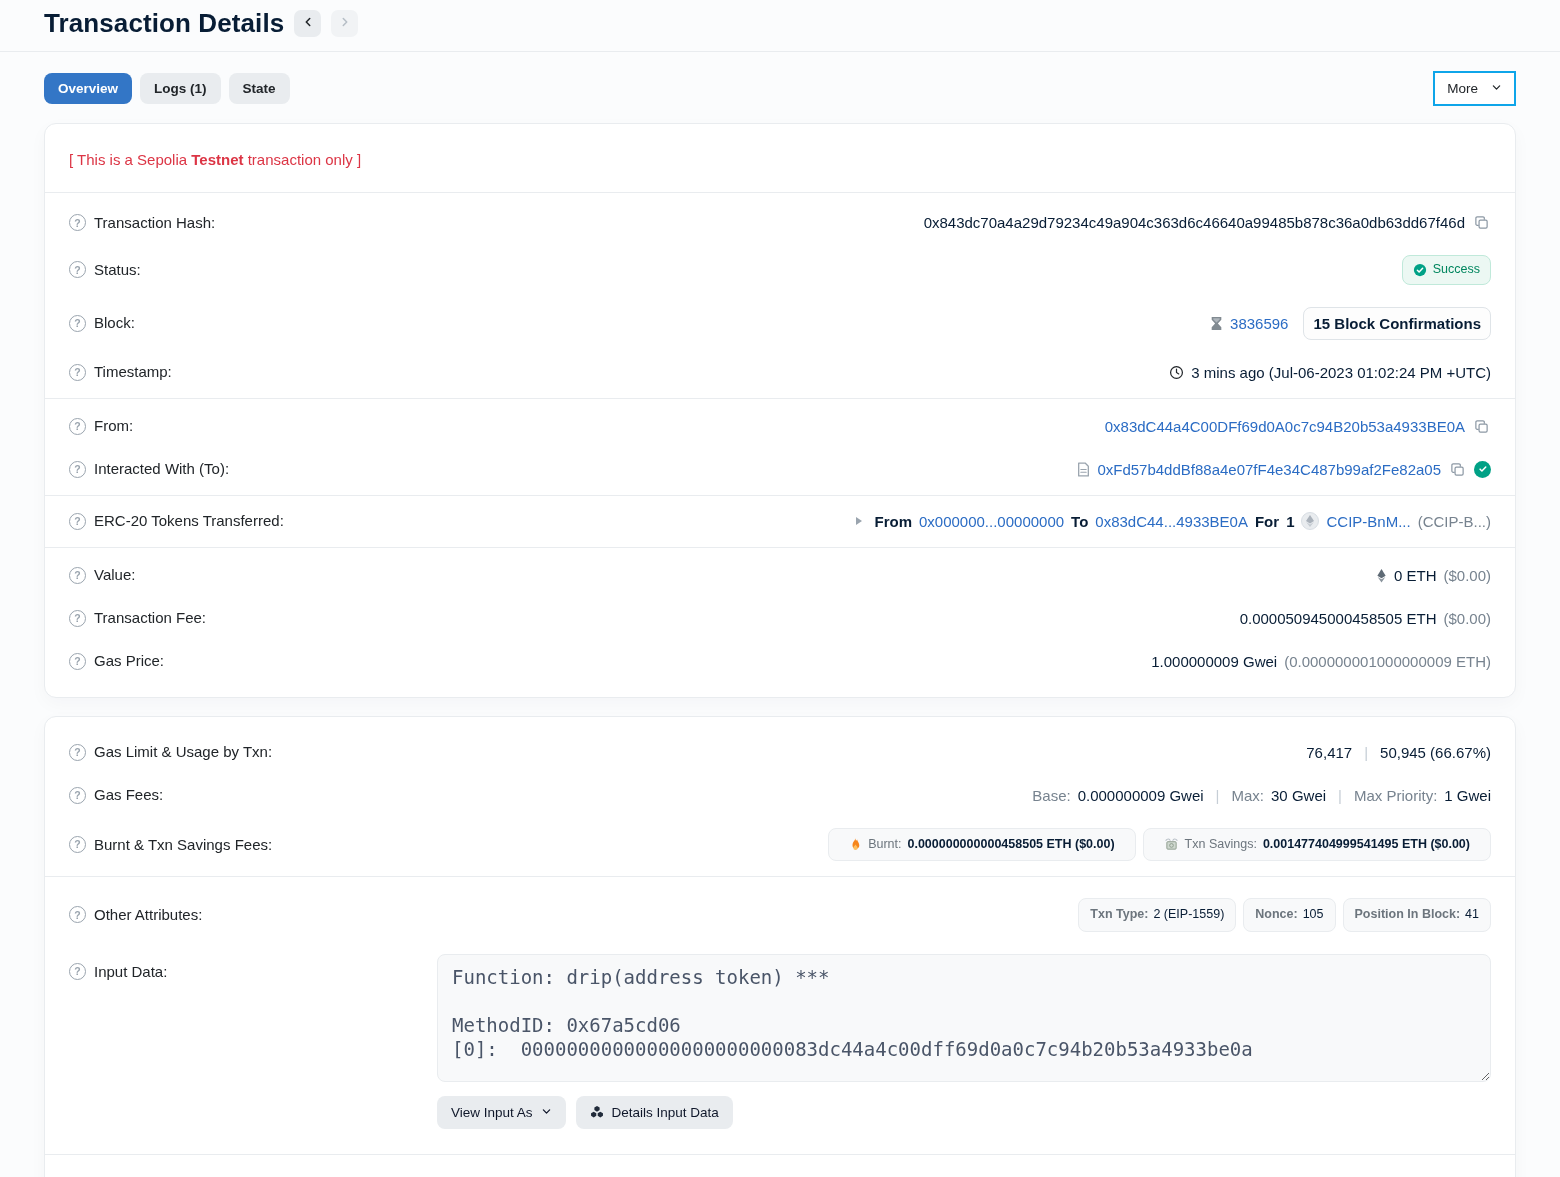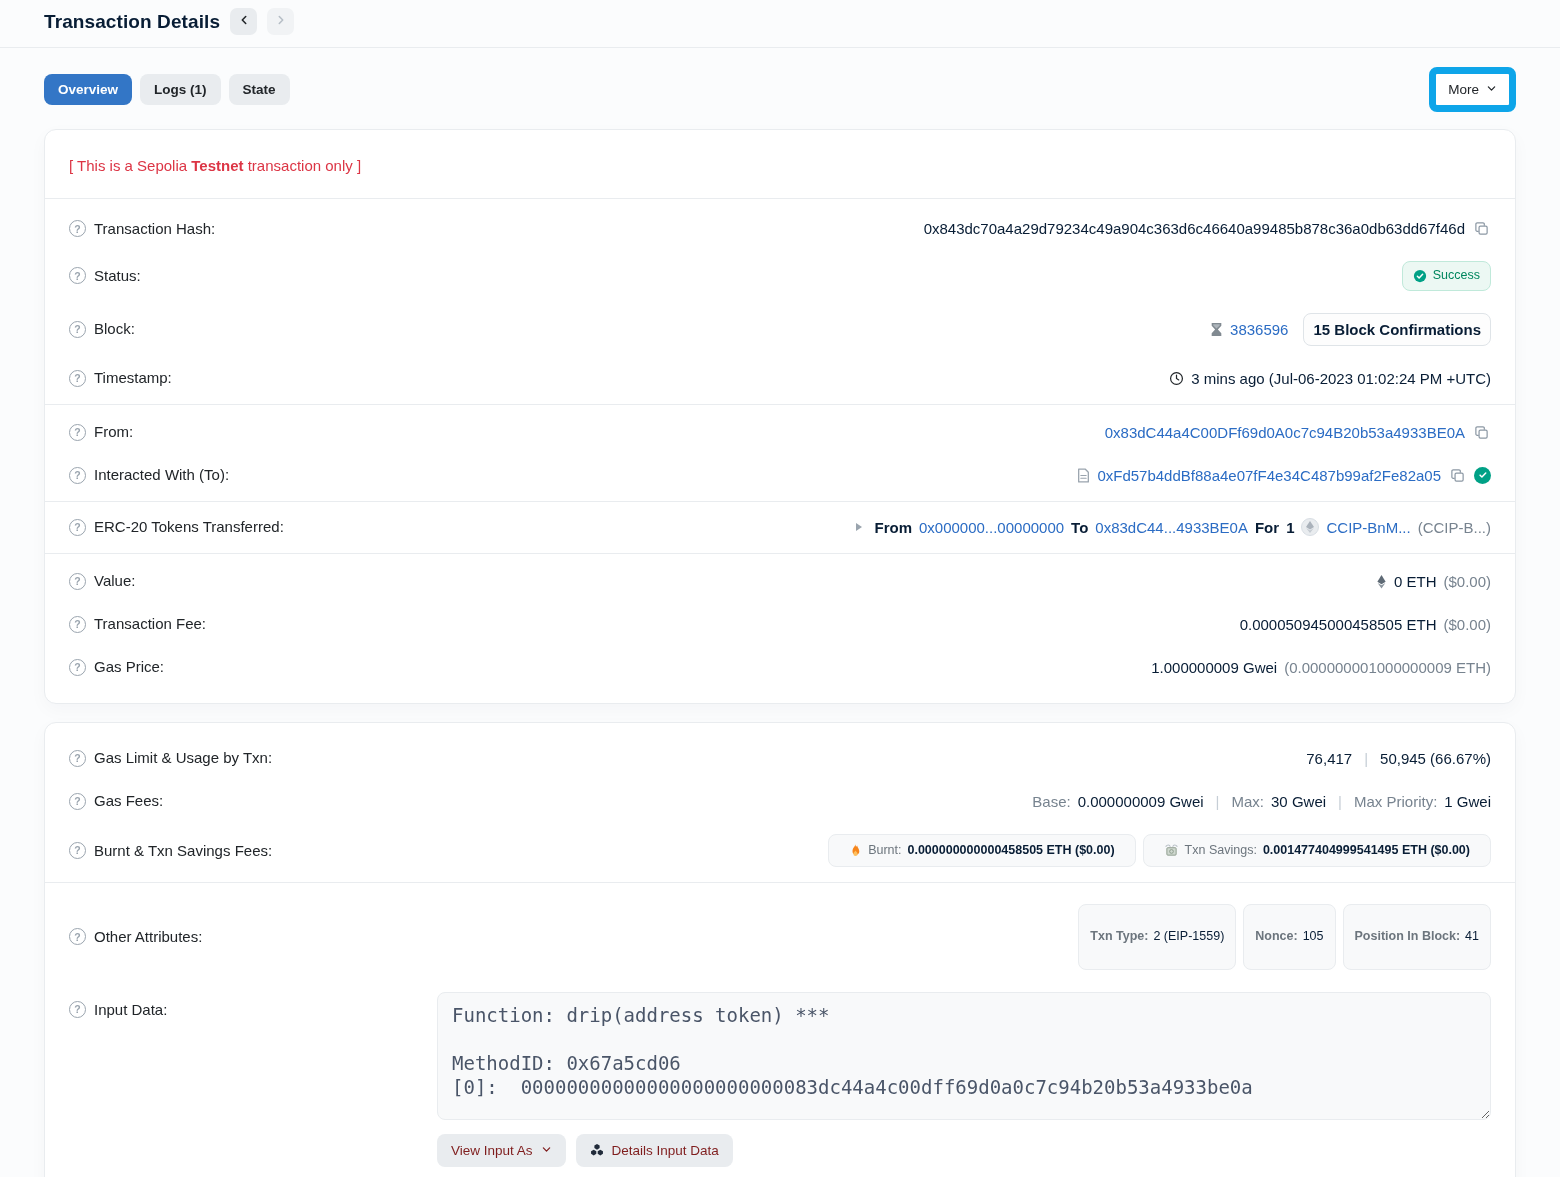--- a/index.html
+++ b/index.html
@@ -17,30 +17,30 @@
   body{
     width:1560px;min-height:1177px;
     background:#fbfcfd;
     font-family:"Liberation Sans",sans-serif;
     font-size:15px;color:var(--text);
     display:flex;flex-direction:column;
   }
   .page{padding:6px 44px 0 44px;flex:1;}
   
   .hdr{display:flex;align-items:center;gap:10px;padding:2px 0 12px 0;}
-  .hdr h1{font-size:19px;margin:0;font-weight:700;letter-spacing:.1px;}
+  .hdr h1{font-size:26px;margin:0;font-weight:700;letter-spacing:.1px;}
   .nav-btn{width:27px;height:27px;border-radius:7px;border:none;display:inline-flex;align-items:center;justify-content:center;cursor:pointer;padding:0;}
   .nav-btn.prev{background:#e9ecef;color:#212529;}
   .nav-btn.next{background:#f1f3f5;color:#b6bec6;}
   .hdr-rule{border-bottom:1px solid var(--border);margin:0 -44px;}
   
   .tabs{display:flex;align-items:center;gap:8px;margin:19px 0 17px 0;}
   .tab{border:none;border-radius:8px;padding:8px 14px;font-size:13.5px;font-weight:600;cursor:pointer;background:#e9ecef;color:#212529;font-family:inherit;}
   .tab.active{background:#3376c6;color:#fff;}
-  .more-btn{margin-left:auto;background:#fff;border:7px solid #0ea5e9;border-radius:8px;padding:8px 12px;font-size:13.5px;color:#212529;display:inline-flex;align-items:center;gap:7px;cursor:pointer;font-family:inherit;}
+  .more-btn{margin-left:auto;background:#fff;border:2px solid #0ea5e9;border-radius:0;padding:8px 12px;font-size:13.5px;color:#212529;display:inline-flex;align-items:center;gap:13px;cursor:pointer;font-family:inherit;}
   
   .card{background:#fff;border:1px solid var(--border);border-radius:12px;padding:6px 24px;margin-bottom:18px;box-shadow:0 6px 18px rgba(33,40,50,.03);}
   .divider{border-top:1px solid #f1f3f5;margin:4px -24px;}
   .divider.strong{border-top:1px solid var(--border);}
   .notice{color:var(--danger);padding:21px 0 20px 0;font-size:15px;}
   .notice b{font-weight:700;}
   .row{display:flex;align-items:center;padding:11px 0;min-height:42px;}
   .row.top{align-items:flex-start;}
   .lbl{width:368px;flex:0 0 368px;display:flex;align-items:center;gap:8px;color:#212529;}
   .lbl .txt{line-height:1.3;}
@@ -49,36 +49,36 @@
   a.lnk{color:var(--link);text-decoration:none;cursor:pointer;}
   .mut{color:var(--muted2);}
   .sep{color:#c6ced6;padding:0 5px;}
   .icon-btn{background:none;border:none;padding:0 2px;cursor:pointer;color:#8c98a4;display:inline-flex;align-items:center;}
   
   .badge-success{display:inline-flex;align-items:center;gap:6px;background:#ecf8f3;border:1px solid #c0e9da;border-radius:8px;padding:5px 10px;color:#00865e;font-size:12.5px;font-weight:500;}
   .conf-pill{display:inline-flex;align-items:center;background:#fdfdfd;border:1px solid #dfe4e8;border-radius:8px;padding:5px 9px;font-size:15px;font-weight:700;color:#081d35;margin-left:8px;}
   .fee-pill{display:inline-flex;align-items:center;gap:6px;background:var(--pillbg);border:1px solid var(--border);border-radius:8px;padding:7px 20px;font-size:12.5px;}
   .fee-pill .k{color:var(--muted);}
   .fee-pill b{font-weight:700;color:#081d35;}
-  .attr-pill{display:inline-flex;align-items:center;gap:5px;background:var(--pillbg);border:1px solid var(--border);border-radius:8px;padding:23px 11px;font-size:12.5px;}
+  .attr-pill{display:inline-flex;align-items:center;gap:5px;background:var(--pillbg);border:1px solid var(--border);border-radius:8px;padding:7px 11px;font-size:12.5px;}
   .attr-pill .k{color:var(--muted);font-weight:600;}
   .attr-pill b{font-weight:400;color:#081d35;}
   .token-ic{width:18px;height:18px;border-radius:50%;background:#e9ecef;border:1px solid #d8dee4;display:inline-flex;align-items:center;justify-content:center;}
   .tri{width:0;height:0;border-top:4.5px solid transparent;border-bottom:4.5px solid transparent;border-left:6px solid #9aa4ae;margin-right:5px;flex:0 0 auto;}
   .check-circle{width:17px;height:17px;border-radius:50%;background:var(--success);display:inline-flex;align-items:center;justify-content:center;}
   
   .input-wrap{flex:1;}
   textarea.input-box{
     width:100%;height:128px;background:var(--pillbg);border:1px solid var(--border);
     border-radius:8px;padding:10px 14px;color:#4a5568;
     font-family:"DejaVu Sans Mono",monospace;font-size:19px;line-height:24px;
     resize:both;white-space:pre;overflow:auto;outline:none;
   }
   .input-actions{display:flex;gap:10px;margin-top:11px;}
-  .gray-btn{background:#e9ecef;border:none;border-radius:8px;padding:9px 14px;font-size:13.5px;color:#7f1d1d;display:inline-flex;align-items:center;gap:8px;cursor:pointer;font-family:inherit;}
+  .gray-btn{background:#e9ecef;border:none;border-radius:8px;padding:9px 14px;font-size:13.5px;color:#0f172a;display:inline-flex;align-items:center;gap:8px;cursor:pointer;font-family:inherit;}
   .semib{font-weight:600;}
 </style>
 </head>
 <body>
 
 <div class="page">
 
   <div class="hdr">
     <h1>Transaction Details</h1>
     <button class="nav-btn prev">

